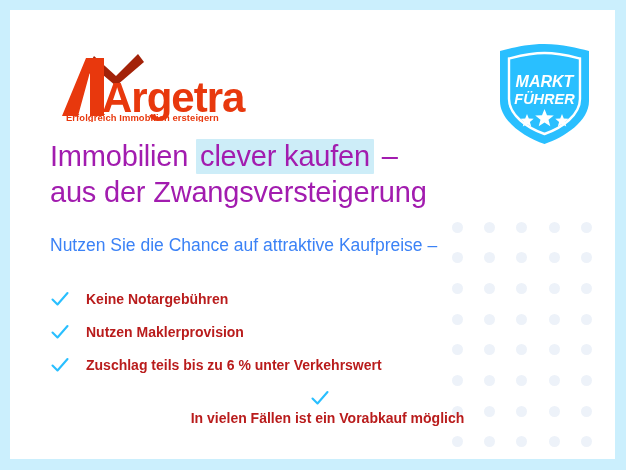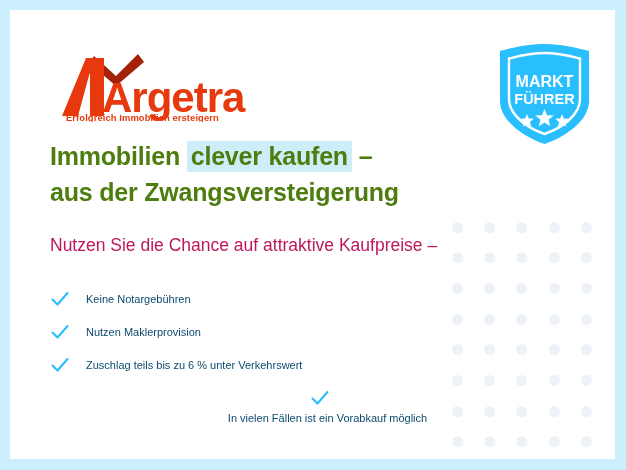--- a/index.html
+++ b/index.html
@@ -65,55 +65,56 @@
   #logo svg { display: block; }
 
   
   #badge {
     position: absolute;
     left: 487px;
     top: 33px;
     width: 95px;
     height: 102px;
     z-index: 3;
+    font-style: italic;
   }
   #badge svg { display: block; }
 
   
   #content {
     position: absolute;
     left: 40px;
     top: 128px;
     right: 10px;
     z-index: 2;
   }
 
   #headline {
     margin: 0;
-    font-size: 25px;
+    font-size: 29px;
     line-height: 36px;
-    font-weight: bold;
-    color: #4d7c0f;
+    font-weight: normal;
+    color: #a21caf;
     letter-spacing: -0.2px;
   }
   #headline .hl-line {
     display: block;
     white-space: nowrap;
   }
   #headline .mark {
     background: #CDEDF8;
     padding: 1px 4px 2px 4px;
     border-radius: 1px;
   }
 
   #subhead {
     margin: 22px 0 0 0;
     font-size: 17.5px;
     line-height: 27px;
-    color: #be185d;
+    color: #3b82f6;
     font-weight: normal;
   }
   #subhead span { display: block; white-space: nowrap; }
 
   #benefits {
     list-style: none;
     margin: 30px 0 0 0;
     padding: 0;
   }
   #benefits li {
@@ -125,23 +126,24 @@
   #benefits li:last-child { margin-bottom: 0; flex-direction: column; }
 
   .check-icon {
     flex: 0 0 auto;
     width: 20px;
     height: 20px;
     margin-right: 16px;
     display: block;
   }
   .benefit-label {
-    font-size: 11px;
+    font-size: 14px;
     line-height: 20px;
-    color: #0c4a6e;
+    color: #b91c1c;
+    font-weight: bold;
   }
 </style>
 </head>
 <body>
 
 <div id="banner">
   <div id="card">
 
     <div id="dot-grid">
         <i style="background: rgb(237, 242, 249);"></i>

